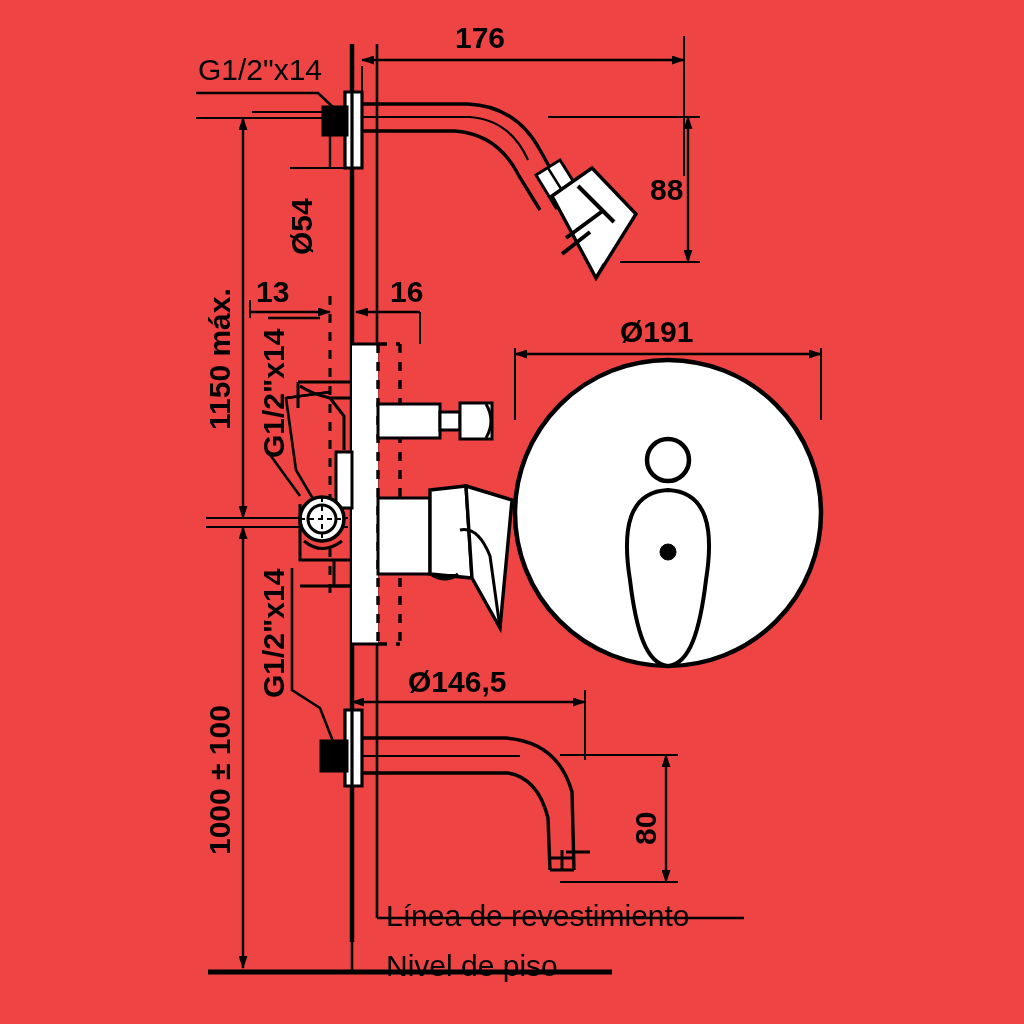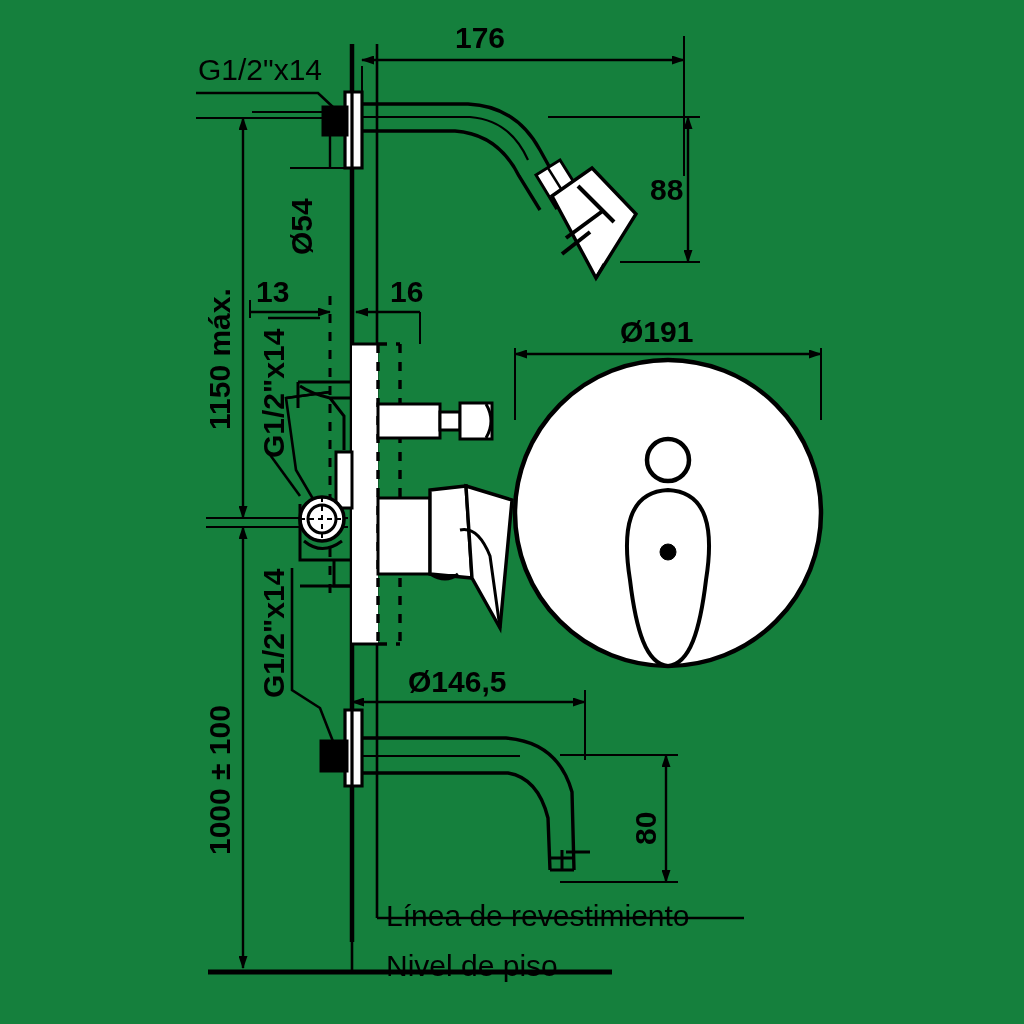--- a/index.html
+++ b/index.html
@@ -7,21 +7,21 @@
     padding: 0;
     background: #ffffff;
   }
   body {
     font-family: "Liberation Sans", sans-serif;
   }
   #sheet {
     position: relative;
     width: 1024px;
     height: 1024px;
-    background: #15803d;
+    background: #ef4444;
     overflow: hidden;
   }
   #sheet svg {
     position: absolute;
     left: 0;
     top: 0;
   }
   .labeltext {
     font-family: "Liberation Sans", sans-serif;
     font-size: 30px;

